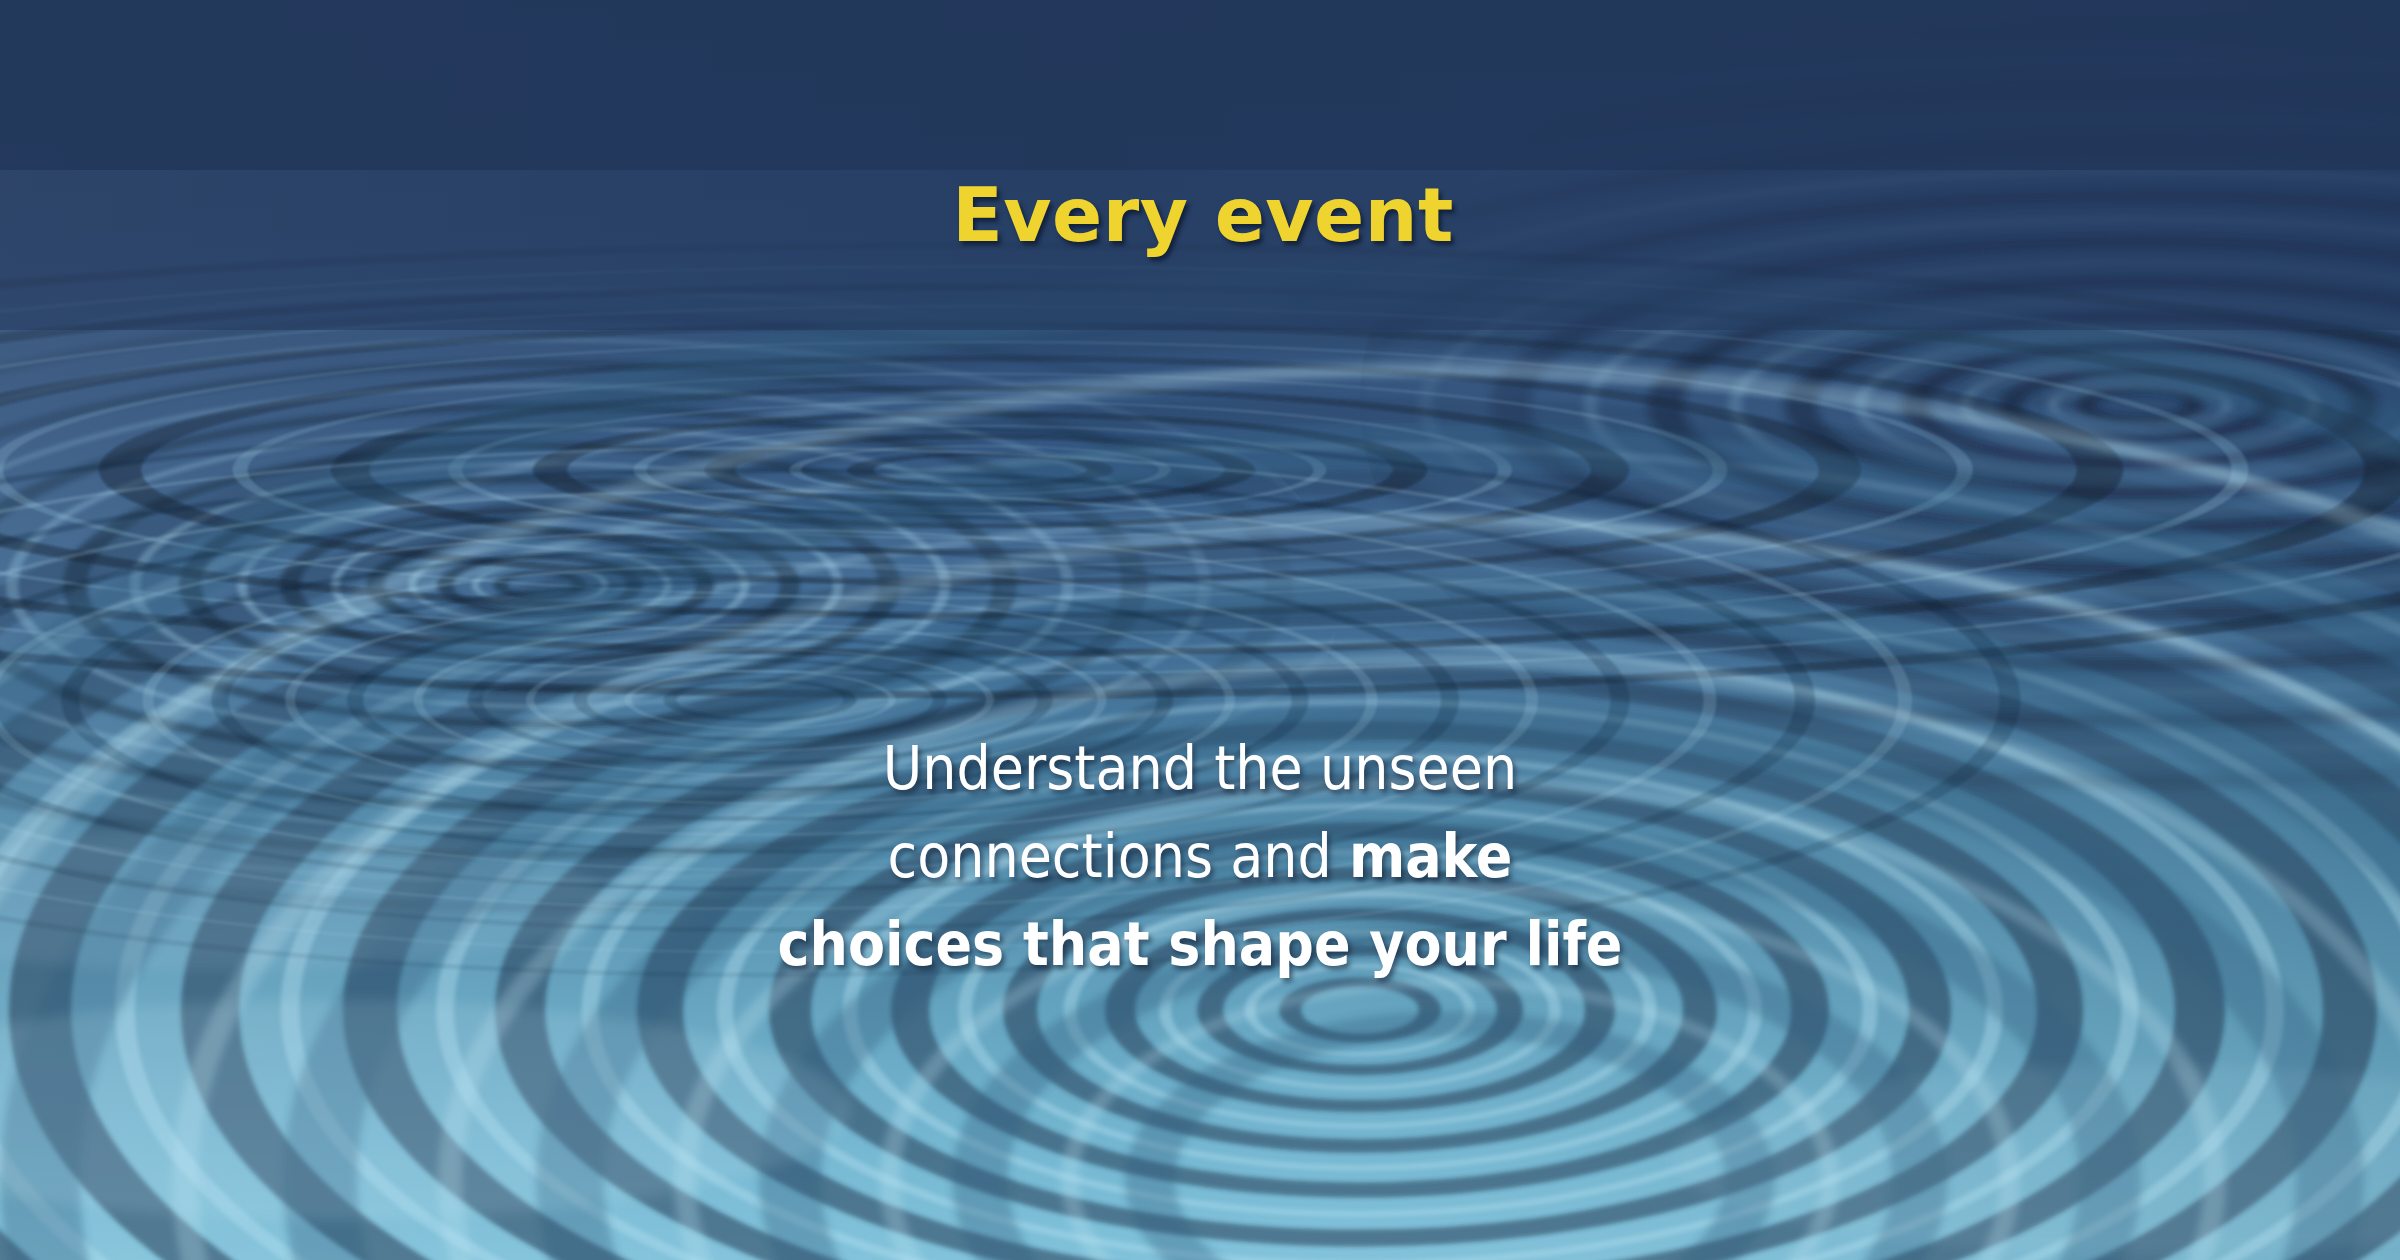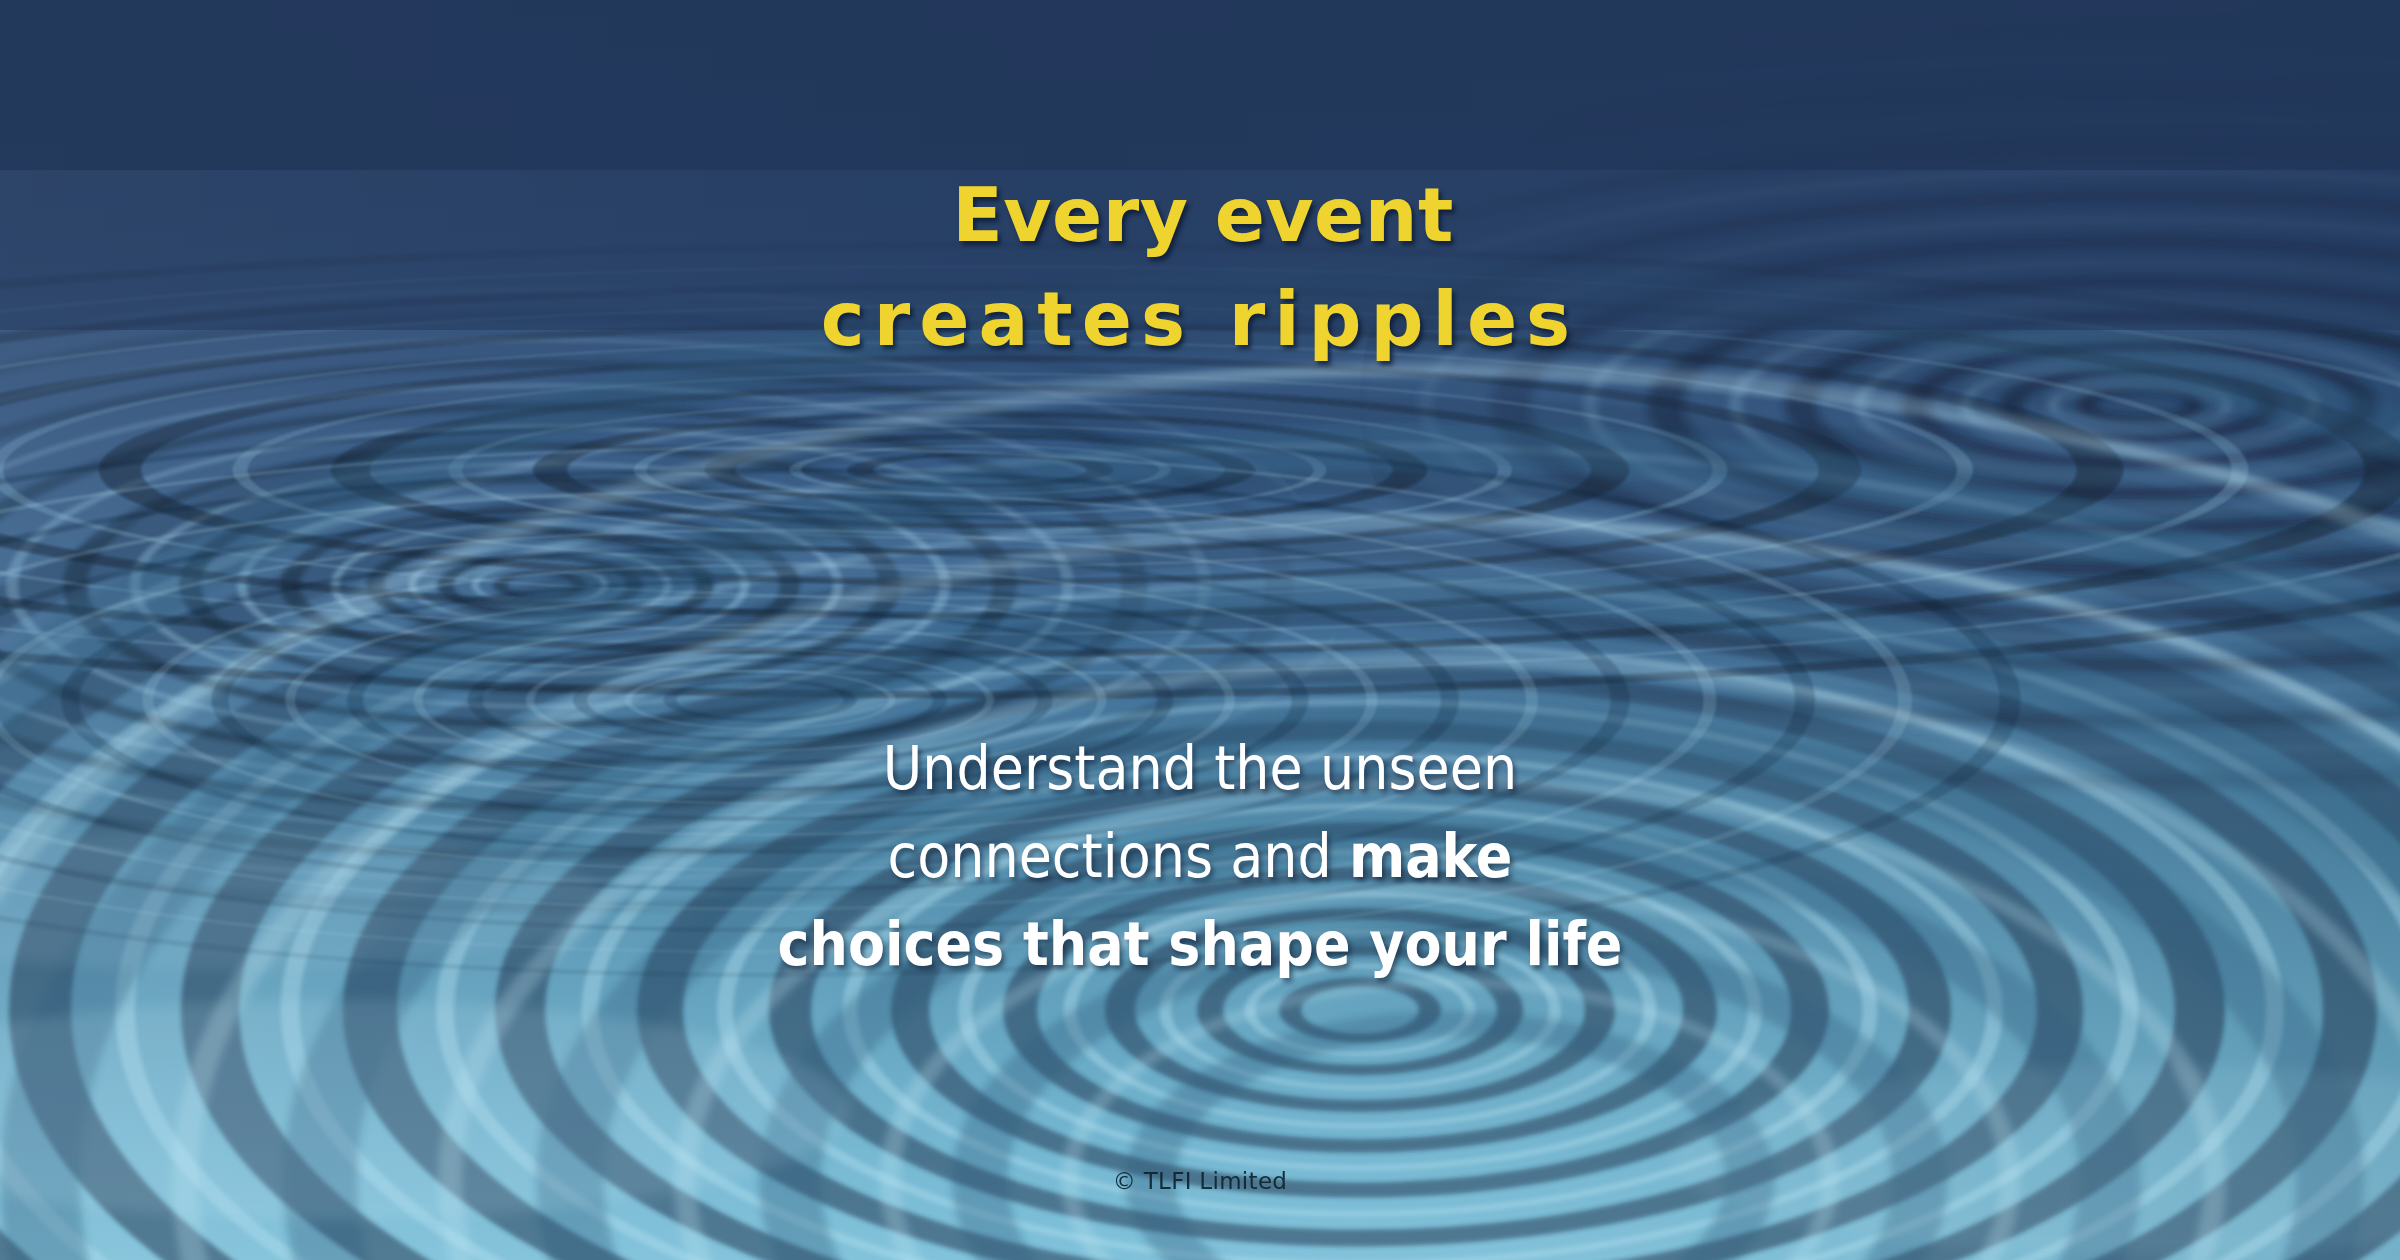--- a/index.html
+++ b/index.html
@@ -354,24 +354,22 @@
     </g>
 
     <rect x="0" y="0" width="2400" height="330" fill="#23395c" opacity="0.55"></rect>
     <rect x="0" y="0" width="2400" height="170" fill="#22375a" opacity="0.75"></rect>
   </svg>
 
   <div id="text-layer">
 
     <div class="headline" id="headline-line1">Every event</div>
 
-    <div class="headline" id="headline-line2">creates ripples</div>
 
     <div class="subline" id="sub-line1">Understand the unseen</div>
 
     <div class="subline" id="sub-line2"><span>connections and </span><span class="sub-strong">make</span></div>
 
     <div class="subline" id="sub-line3">choices that shape your life</div>
 
-    <div id="copyright">© TLFI Limited</div>
   </div>
 
 </div>
 
 </body></html>

